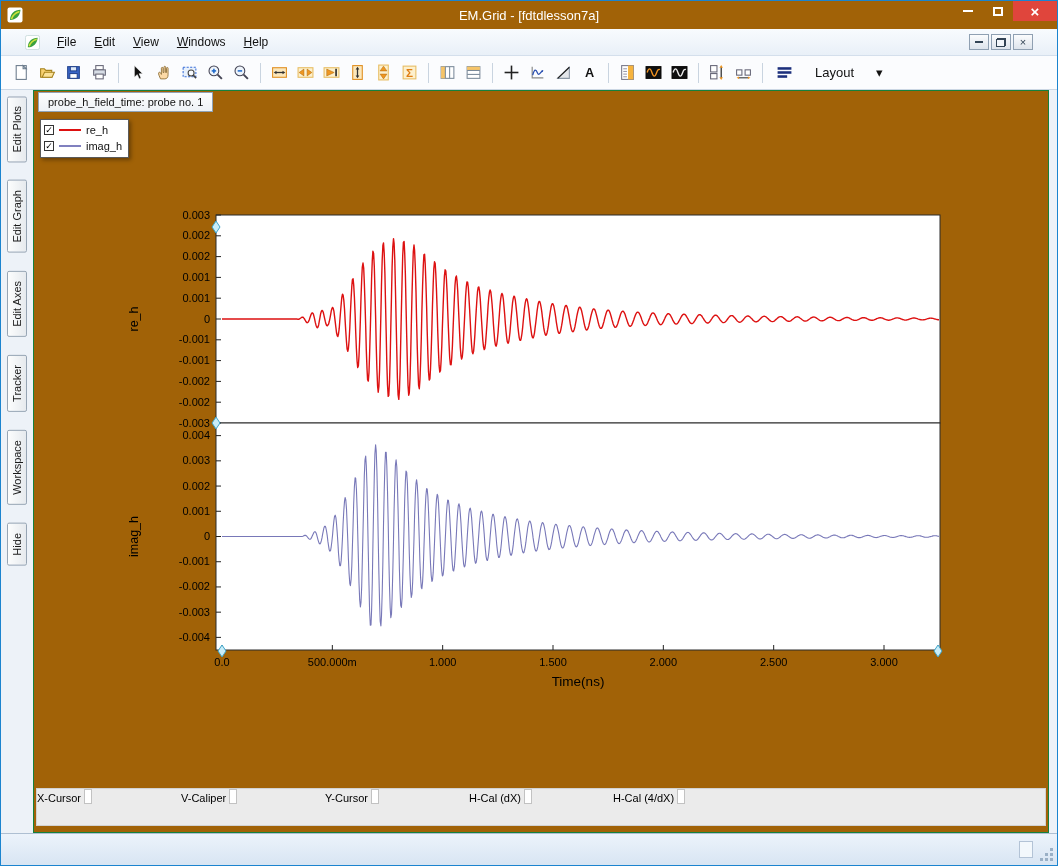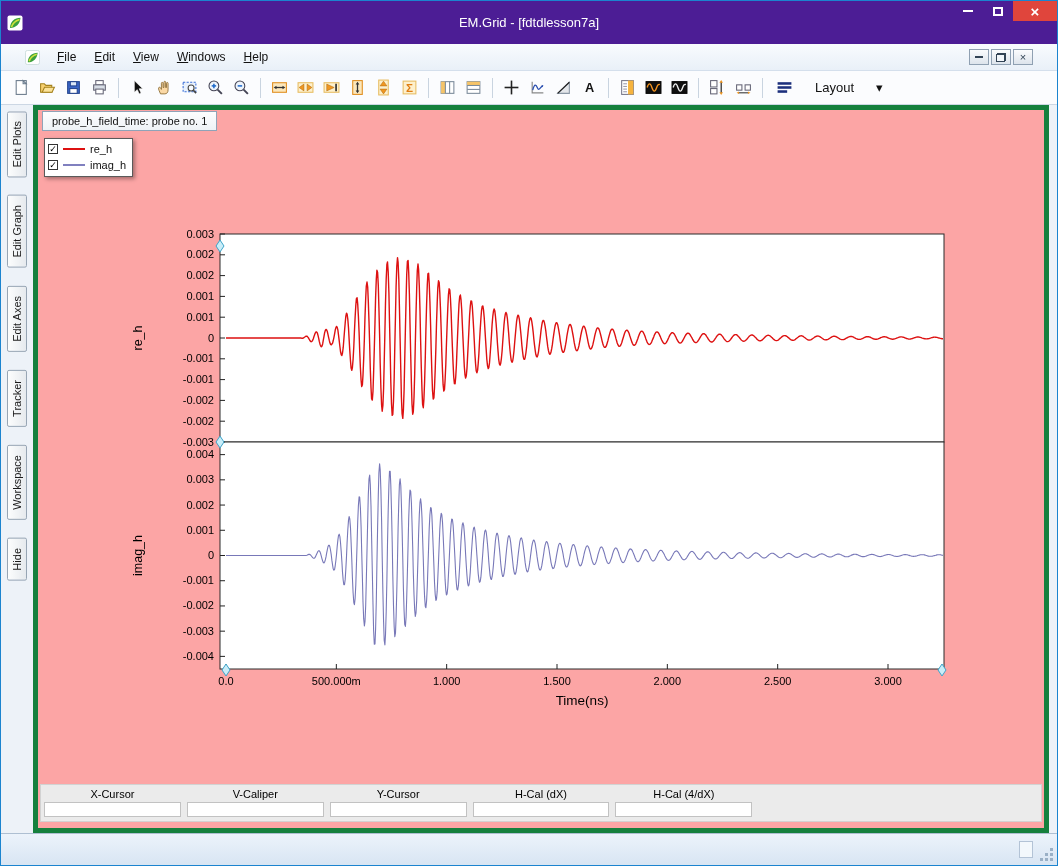--- a/index.html
+++ b/index.html
@@ -1,20 +1,20 @@
 <!DOCTYPE html>
 <html><head>
 <meta charset="utf-8">
 <style>
   *{margin:0;padding:0;box-sizing:border-box;}
   html,body{width:1058px;height:866px;}
   body{font-family:"Liberation Sans",sans-serif;background:#dfeaf4;position:relative;overflow:hidden;}
   .window{position:absolute;inset:0;border:1px solid #1b84cf;background:#edf2f8;display:flex;flex-direction:column;}
   
-  .titlebar{height:43px;background:#4c1d95;display:flex;align-items:center;position:relative;color:#fff;flex:0 0 auto;}
+  .titlebar{height:28px;background:#a16207;display:flex;align-items:center;position:relative;color:#fff;flex:0 0 auto;}
   .app-icon{width:20px;height:18px;margin-left:6px;display:flex;align-items:center;}
   .title{position:absolute;left:0;right:0;text-align:center;font-size:13px;color:#fff;pointer-events:none;}
   .capbtns{margin-left:auto;display:flex;align-items:flex-start;height:100%;z-index:2;}
   .cap{height:20px;width:30px;background:transparent;border:none;display:flex;align-items:center;justify-content:center;cursor:default;}
   .g-min{display:block;width:10px;height:2px;background:#fff;}
   .g-max{display:block;width:10px;height:9px;border:2px solid #fff;}
   .cap.close{width:44px;background:#e0453c;color:#fff;font-size:15px;line-height:1;font-weight:bold;}
   
   .menubar{height:27px;display:flex;align-items:center;background:linear-gradient(#f8fbfe,#e9f0f8);border-bottom:1px solid #d4dfec;padding:0 22px;font-size:12px;flex:0 0 auto;}
   .menubar .app-icon{margin:0 6px 0 2px;width:17px;height:16px;}
@@ -29,31 +29,31 @@
   
   .toolbar{height:34px;display:flex;align-items:center;background:#fbfcfe;border-bottom:1px solid #ccd7e4;padding:0 8px;gap:1px;flex:0 0 auto;}
   .tbtn{width:25px;height:25px;background:transparent;border:1px solid transparent;display:flex;align-items:center;justify-content:center;padding:0;}
   .tbtn svg{display:block;}
   .tsep{width:1px;height:20px;background:#c9d4e0;margin:0 5px;flex:0 0 auto;}
   .layout-btn{width:auto;padding:0 6px;display:flex;gap:22px;align-items:center;font-size:13px;color:#111;}
   
   .content{flex:1 1 auto;display:flex;background:#edf2f8;padding-right:8px;min-height:0;}
   .side{width:32px;display:flex;flex-direction:column;align-items:center;gap:18px;padding-top:6px;flex:0 0 auto;}
   .sbtn{writing-mode:vertical-rl;transform:rotate(180deg);font-size:11px;color:#1a1a1a;padding:9px 3px;border:1px solid #97a5b4;border-radius:2px;background:linear-gradient(to left,#fcfdfd,#e6eaee);cursor:default;}
-  .doc{flex:1 1 auto;position:relative;background:#fca5a5;border:5px solid #15803d;min-width:0;}
+  .doc{flex:1 1 auto;position:relative;background:#a16207;border:1px solid #15803d;min-width:0;}
   .tab{position:absolute;top:1px;left:4px;font-size:11px;color:#111;background:linear-gradient(#fdfdfe,#eef2f6);border:1px solid #8fa3b8;padding:3px 9px;z-index:3;}
   .legend{position:absolute;left:6px;top:28px;background:#fff;border:1px solid #5a5a5a;box-shadow:2px 2px 4px rgba(0,0,0,.35);padding:2px 6px 3px 3px;z-index:3;}
   .lrow{display:flex;align-items:center;gap:5px;height:16px;}
   .cb{width:10px;height:10px;border:1px solid #333;background:#fff;font-size:9px;line-height:9px;text-align:center;color:#000;}
   .lline{width:22px;height:2px;display:inline-block;}
   .llabel{font-size:11px;color:#111;}
   #plot-svg{position:absolute;left:0;top:0;z-index:1;}
   
   .readouts{position:absolute;left:2px;right:2px;bottom:6px;height:38px;background:#ebebeb;border:1px solid #d2d2d2;display:grid;grid-template-columns:repeat(7,1fr);z-index:2;}
-  .rcol{display:flex;flex-direction:column;min-width:0;}
+  .rcol{display:flex;min-width:0;}
   .rhead{height:17px;display:flex;align-items:center;justify-content:center;font-size:11px;color:#000;}
   .rfield{height:15px;margin:0 3px;background:#fff;border:1px solid #c2c2c2;font-size:11px;padding:0 3px;}
   
   .statusbar{height:32px;flex:0 0 auto;background:linear-gradient(#ecf3fb,#d8e5f3);border-top:1px solid #aebfd2;position:relative;font-size:11px;color:#456;}
   .sb-box{position:absolute;right:24px;top:7px;width:14px;height:17px;border:1px solid #b3c3d6;background:#f3f8fc;}
   .grip{position:absolute;right:4px;bottom:4px;width:14px;height:14px;}
   .grip::before{content:"";position:absolute;right:0;bottom:0;width:3px;height:3px;background:#9ab0c6;
      box-shadow:-5px 0 0 #9ab0c6,-10px 0 0 #9ab0c6,0 -5px 0 #9ab0c6,-5px -5px 0 #9ab0c6,0 -10px 0 #9ab0c6;}
 </style>
 </head>

